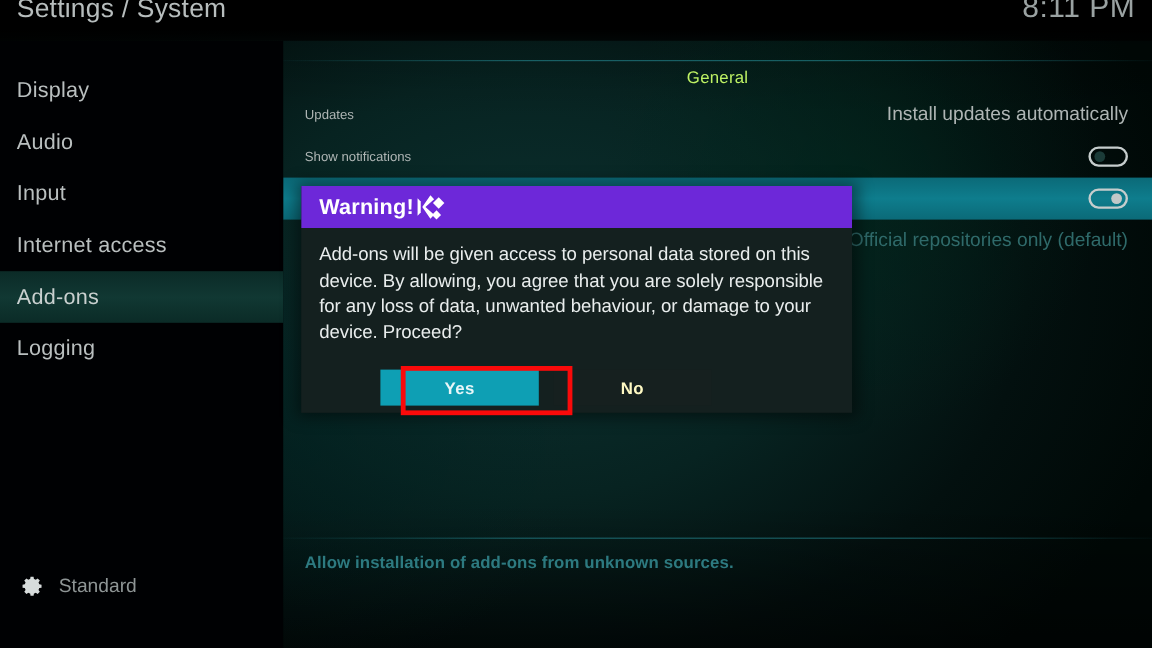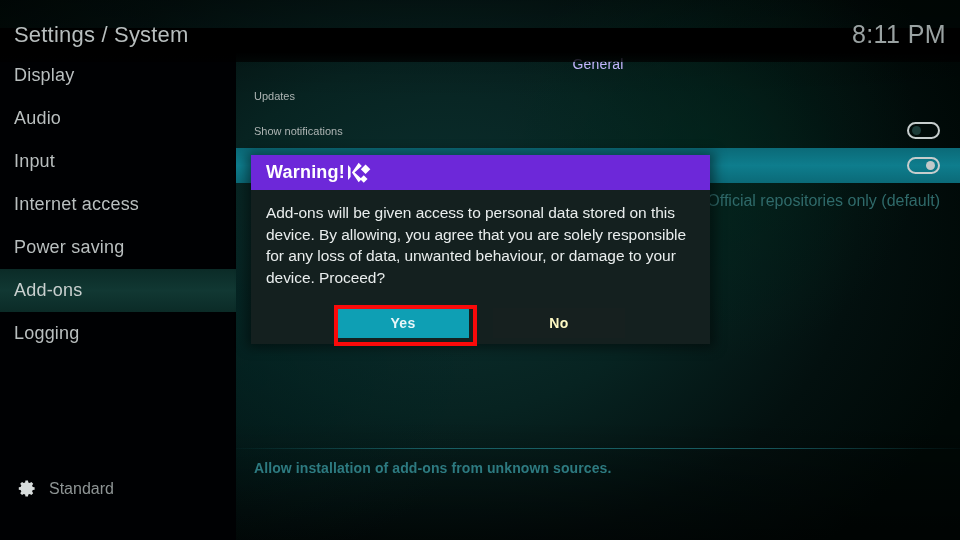--- a/index.html
+++ b/index.html
@@ -37,21 +37,20 @@
       linear-gradient(to bottom, rgba(0,0,0,0.30) 0%, rgba(0,0,0,0) 18%, rgba(0,0,0,0) 78%, rgba(0,0,0,0.55) 100%);
   }
 
   
   .topbar {
     position: absolute;
     left: 0; top: 0;
     width: 960px; height: 34px;
     background: linear-gradient(to bottom, #000000 0%, #000000 72%, rgba(0,0,0,0.75) 100%);
     z-index: 30;
-    margin-top: 28px;
   }
   .breadcrumb {
     position: absolute;
     left: 14px; top: -6px;
     font-size: 22px;
     color: #b7bdbd;
     letter-spacing: 0.2px;
     white-space: nowrap;
   }
   .clock {
@@ -114,21 +113,21 @@
   }
   .rule-top { top: 16px; }
   .rule-bottom { top: 414px; }
 
   .group-title {
     position: absolute;
     left: 0; top: 22px;
     width: 724px;
     text-align: center;
     font-size: 14px;
-    color: #c4b5fd;
+    color: #bef264;
     letter-spacing: 0.2px;
   }
 
   .rows { position: absolute; left: 0; top: 44px; width: 724px; }
   .row {
     position: relative;
     height: 35px;
     display: flex;
     align-items: center;
     padding: 0 20px 0 18px;
@@ -223,22 +222,22 @@
     font-size: 15.5px;
     line-height: 21.5px;
     color: #e9eded;
     letter-spacing: -0.05px;
   }
   .dialog-buttons {
     position: absolute;
     left: 0; top: 153px;
     width: 396px;
     display: flex;
-    gap: 24px;
-    padding-left: 86px;
+    gap: 12px;
+    padding-left: 66px;
   }
   .dlg-btn {
     width: 132px; height: 30px;
     display: flex;
     align-items: center;
     justify-content: center;
     font-size: 14px;
     font-weight: bold;
     letter-spacing: 0.3px;
   }
@@ -276,23 +275,20 @@
         <span>Display</span>
       </div>
       <div class="side-item">
         <span>Audio</span>
       </div>
       <div class="side-item">
         <span>Input</span>
       </div>
       <div class="side-item">
         <span>Internet access</span>
-      </div>
-      <div class="side-item">
-        <span>Power saving</span>
       </div>
       <div class="side-item selected">
         <span>Add-ons</span>
       </div>
       <div class="side-item">
         <span>Logging</span>
       </div>
 
     </div>
 
@@ -310,20 +306,21 @@
   <div class="content">
 
     <div class="rule rule-top"></div>
 
     <div class="group-title">General</div>
 
     <div class="rows">
 
       <div class="row">
         <span class="row-label">Updates</span>
+        <span class="row-value">Install updates automatically</span>
       </div>
 
       <div class="row">
         <span class="row-label">Show notifications</span>
         <span class="toggle off">
           <span class="knob"></span>
         </span>
       </div>
 
       <div class="row highlight">

